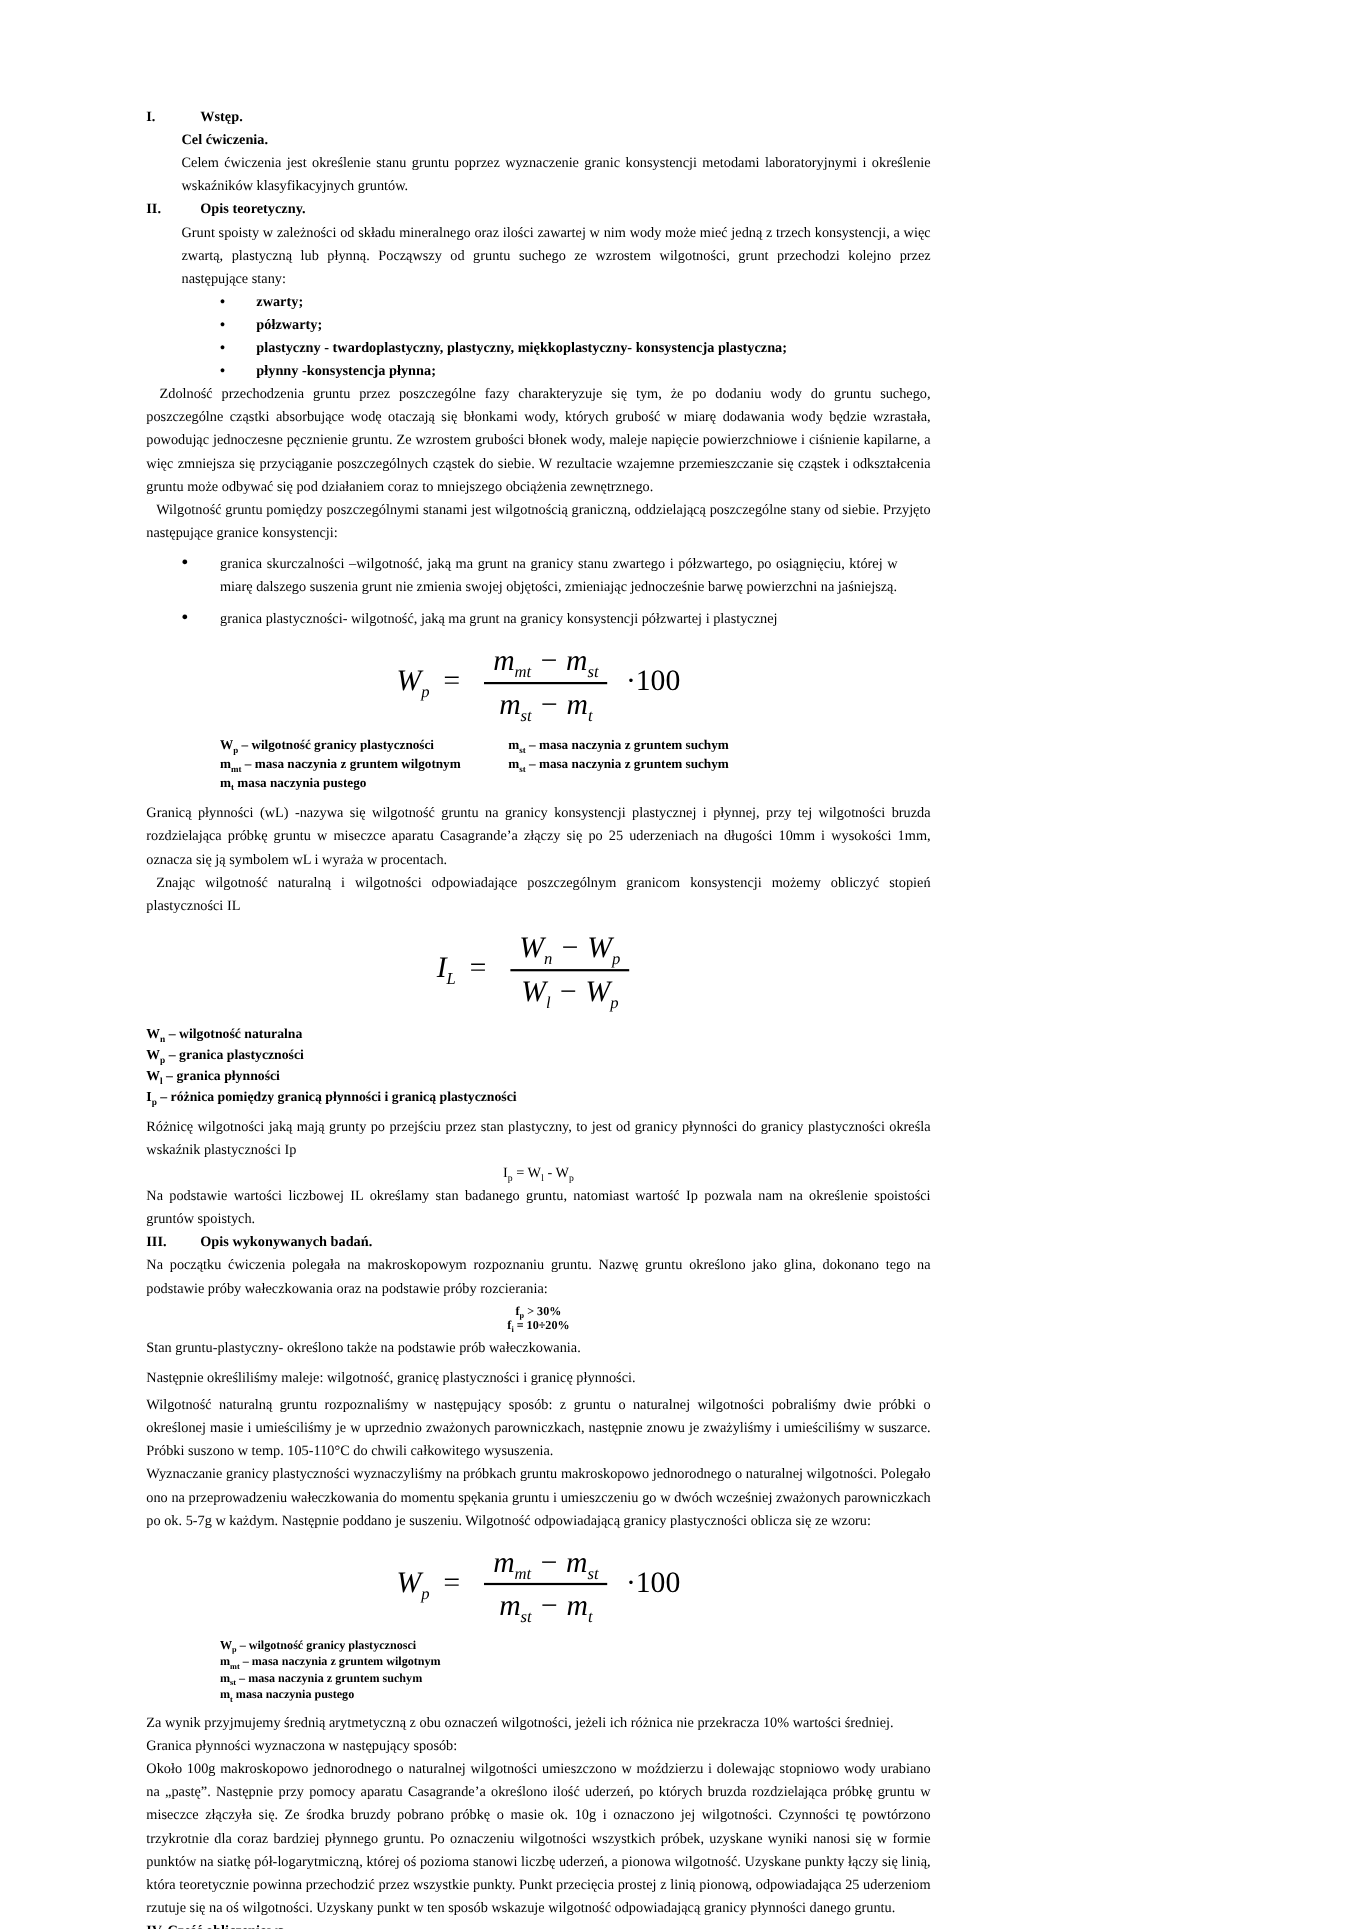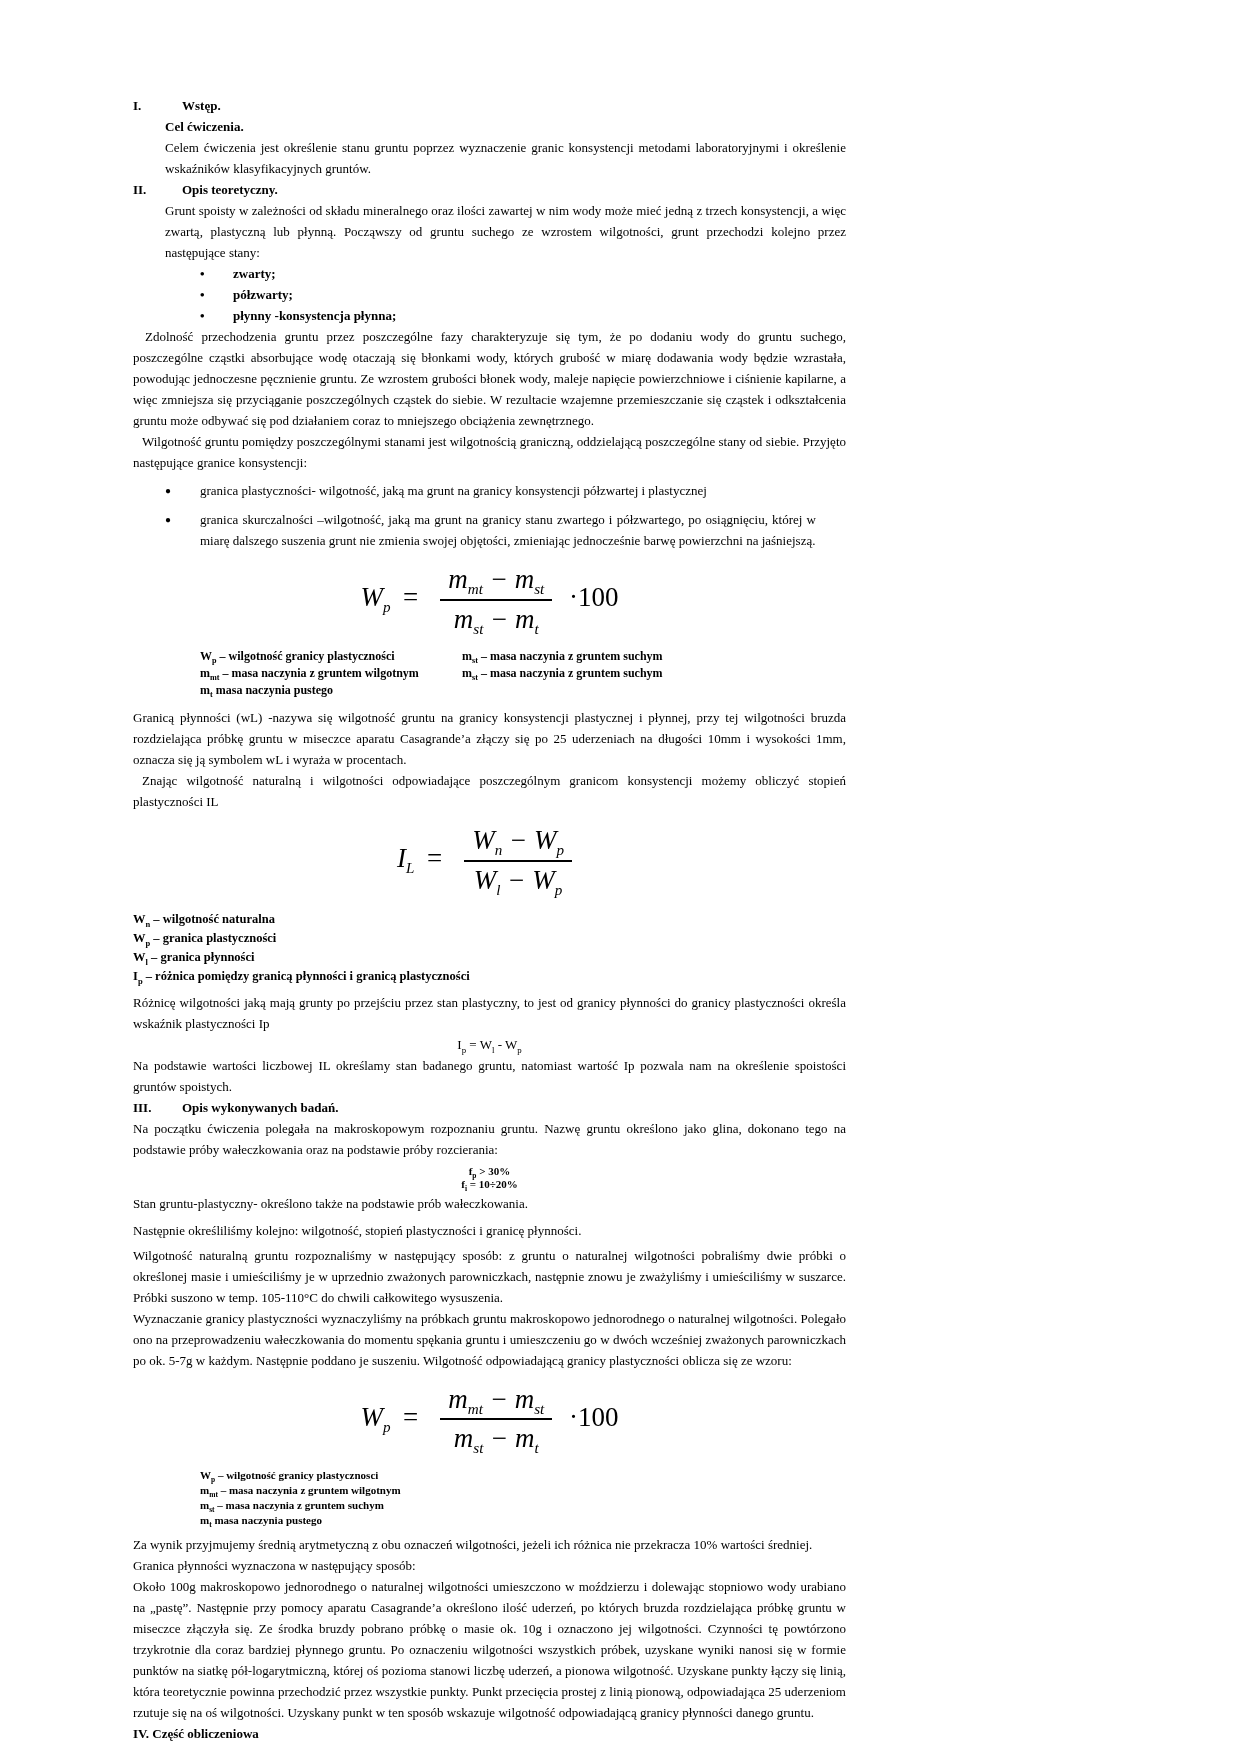--- a/index.html
+++ b/index.html
@@ -76,29 +76,30 @@
   <p class="para ind32">Celem ćwiczenia jest określenie stanu gruntu poprzez wyznaczenie granic konsystencji metodami laboratoryjnymi i określenie wskaźników klasyfikacyjnych gruntów.</p>
 
   <div class="heading">
     <span class="hnum">II.</span><span>Opis teoretyczny.</span>
   </div>
   <p class="para ind32">Grunt spoisty w zależności od składu mineralnego oraz ilości zawartej w nim wody może mieć jedną z trzech konsystencji, a więc zwartą, plastyczną lub płynną. Począwszy od gruntu suchego ze wzrostem wilgotności, grunt przechodzi kolejno przez następujące stany:</p>
 
   <ul class="states">
     <li>zwarty;</li>
     <li>półzwarty;</li>
+    <li>plastyczny - twardoplastyczny, plastyczny, miękkoplastyczny- konsystencja plastyczna;</li>
     <li>płynny -konsystencja płynna;</li>
   </ul>
 
   <p class="para ti12">Zdolność przechodzenia gruntu przez poszczególne fazy charakteryzuje się tym, że po dodaniu wody do gruntu suchego, poszczególne cząstki absorbujące wodę otaczają się błonkami wody, których grubość w miarę dodawania wody będzie wzrastała, powodując jednoczesne pęcznienie gruntu. Ze wzrostem grubości błonek wody, maleje napięcie powierzchniowe i ciśnienie kapilarne, a więc zmniejsza się przyciąganie poszczególnych cząstek do siebie. W rezultacie wzajemne przemieszczanie się cząstek i odkształcenia gruntu może odbywać się pod działaniem coraz to mniejszego obciążenia zewnętrznego.</p>
   <p class="para ti9">Wilgotność gruntu pomiędzy poszczególnymi stanami jest wilgotnością graniczną, oddzielającą poszczególne stany od siebie. Przyjęto następujące granice konsystencji:</p>
 
   <ul class="limits">
+    <li>granica skurczalności –wilgotność, jaką ma grunt na granicy stanu zwartego i półzwartego, po osiągnięciu, której w miarę dalszego suszenia grunt nie zmienia swojej objętości, zmieniając jednocześnie barwę powierzchni na jaśniejszą.</li>
     <li>granica plastyczności- wilgotność, jaką ma grunt na granicy konsystencji półzwartej i plastycznej</li>
-    <li>granica skurczalności –wilgotność, jaką ma grunt na granicy stanu zwartego i półzwartego, po osiągnięciu, której w miarę dalszego suszenia grunt nie zmienia swojej objętości, zmieniając jednocześnie barwę powierzchni na jaśniejszą.</li>
   </ul>
 
   <div class="formula">
     <span><span>W</span><sub>p</sub></span>
     <span class="feq">=</span>
     <span class="frac">
       <span class="num"><span>m</span><sub>mt</sub> <span>−</span> <span>m</span><sub>st</sub></span>
       <span class="den"><span>m</span><sub>st</sub> <span>−</span> <span>m</span><sub>t</sub></span>
     </span>
     <span class="upright">·100</span>
@@ -149,21 +150,21 @@
     <span class="hnum">III.</span><span>Opis wykonywanych badań.</span>
   </div>
   <p class="para">Na początku ćwiczenia polegała na makroskopowym rozpoznaniu gruntu. Nazwę gruntu określono jako glina, dokonano tego na podstawie próby wałeczkowania oraz na podstawie próby rozcierania:</p>
 
   <div class="criteria">
     <div><span>f</span><sub>p</sub><span> &gt; 30%</span></div>
     <div><span>f</span><sub>i</sub><span> = 10÷20%</span></div>
   </div>
 
   <p class="para">Stan gruntu-plastyczny- określono także na podstawie prób wałeczkowania.</p>
-  <p class="para mt6">Następnie określiliśmy kolejno: wilgotność, stopień plastyczności i granicę płynności.</p>
+  <p class="para mt6">Następnie określiliśmy maleje: wilgotność, granicę plastyczności i granicę płynności.</p>
   <p class="para mt4">Wilgotność naturalną gruntu rozpoznaliśmy w następujący sposób: z gruntu o naturalnej wilgotności pobraliśmy dwie próbki o określonej masie i umieściliśmy je w uprzednio zważonych parowniczkach, następnie znowu je zważyliśmy i umieściliśmy w suszarce. Próbki suszono w temp. 105-110°C do chwili całkowitego wysuszenia.</p>
   <p class="para">Wyznaczanie granicy plastyczności wyznaczyliśmy na próbkach gruntu makroskopowo jednorodnego o naturalnej wilgotności. Polegało ono na przeprowadzeniu wałeczkowania do momentu spękania gruntu i umieszczeniu go w dwóch wcześniej zważonych parowniczkach po ok. 5-7g w każdym. Następnie poddano je suszeniu. Wilgotność odpowiadającą granicy plastyczności oblicza się ze wzoru:</p>
 
   <div class="formula">
     <span><span>W</span><sub>p</sub></span>
     <span class="feq">=</span>
     <span class="frac">
       <span class="num"><span>m</span><sub>mt</sub> <span>−</span> <span>m</span><sub>st</sub></span>
       <span class="den"><span>m</span><sub>st</sub> <span>−</span> <span>m</span><sub>t</sub></span>
     </span>

